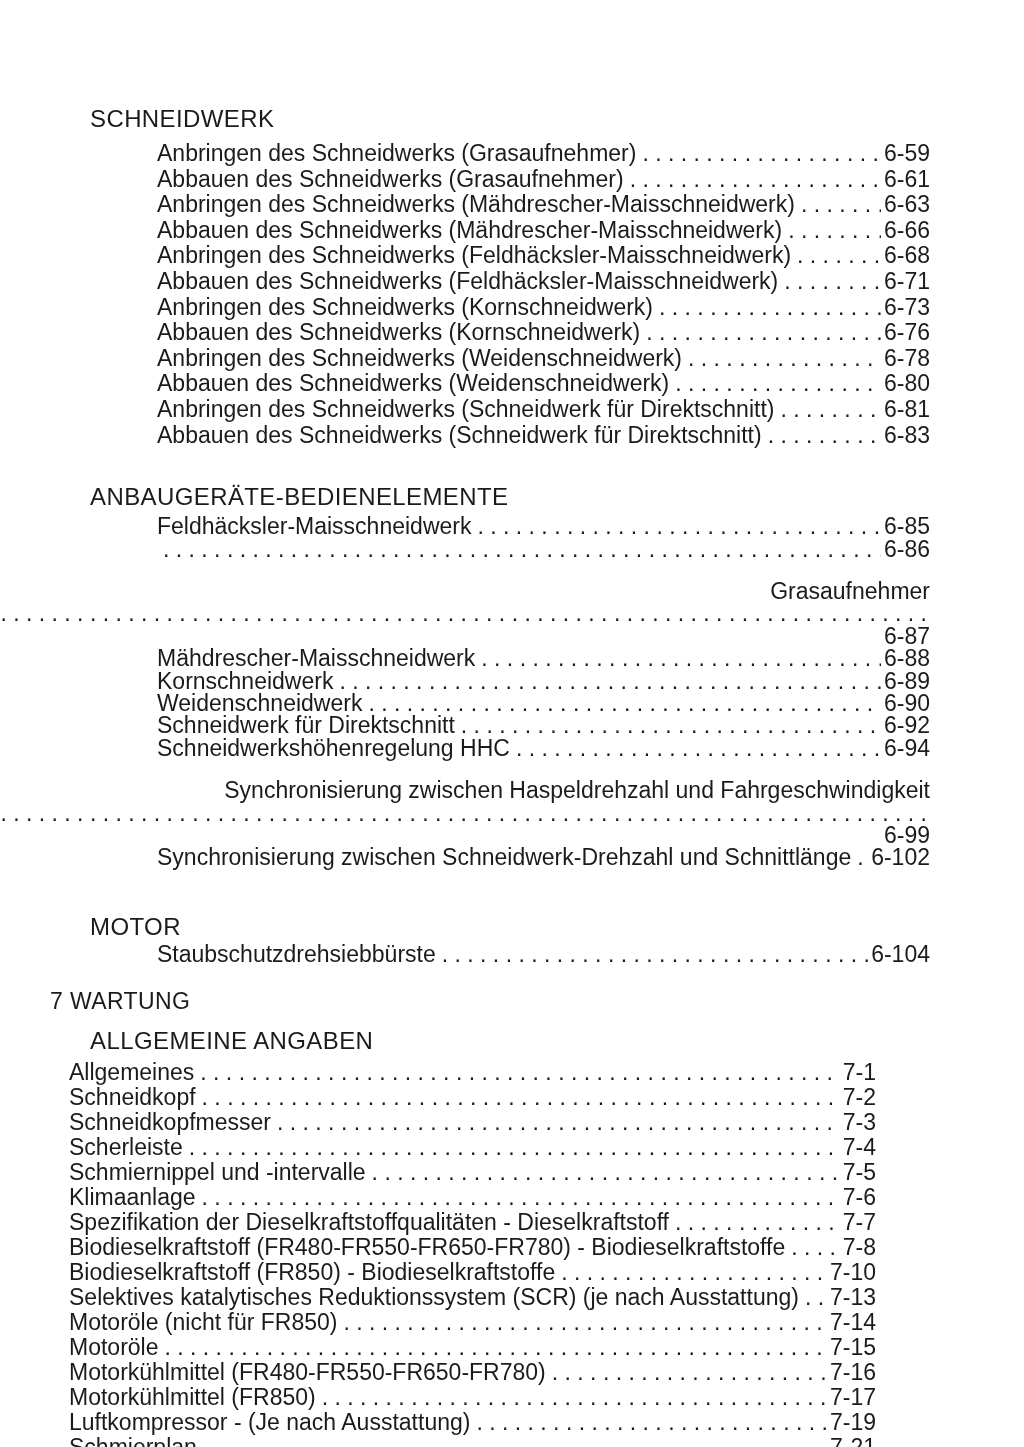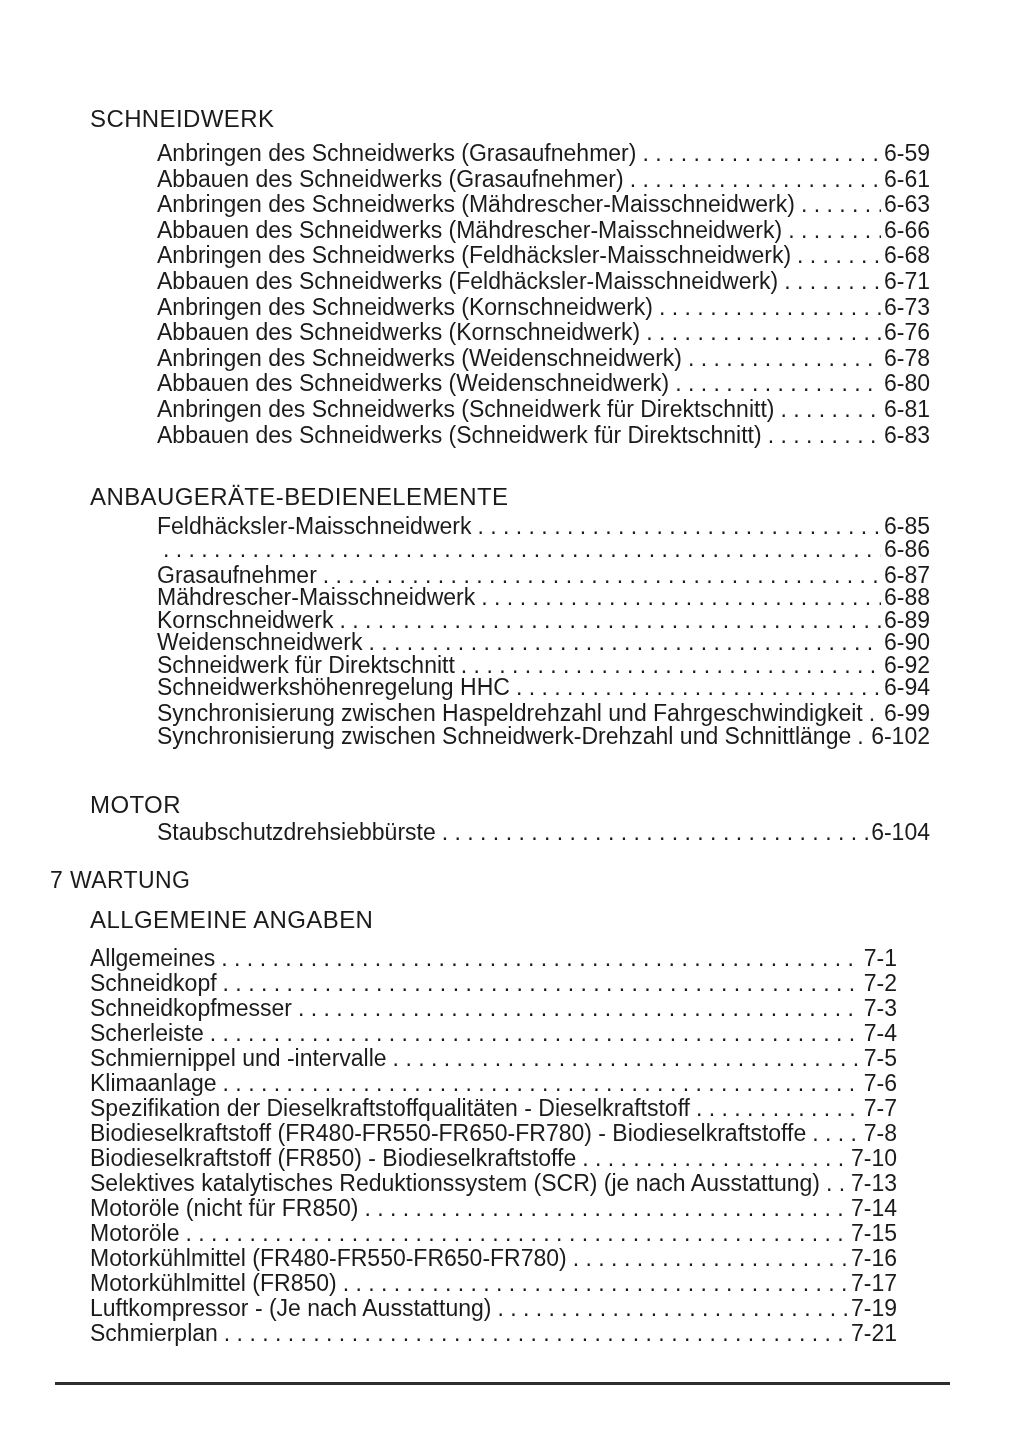--- a/index.html
+++ b/index.html
@@ -37,35 +37,35 @@
   }
 
   
   .sec-0 { margin-top: 103px; }
   .sec-1 { margin-top: 33px; }
   .sec-2 { margin-top: 42px; }
   .sec-3 { margin-top: 19px; }
   .sec-4 { margin-top: 8px; }
   .sec-1 .toc-heading { margin-bottom: 3px; }
   .sec-2 .toc-heading { margin-bottom: 0; }
-  .sec-4 .toc-heading { margin-bottom: 11px; }
+  .sec-4 .toc-heading { margin-bottom: 4px; }
 
   
   .toc-row {
     display: flex;
     align-items: baseline;
     margin-left: 157px;
     width: 773px;
     font-size: 23px;
     line-height: 25.6px;
     white-space: nowrap;
   }
   .sec-1 .toc-row { line-height: 22.4px; align-items: flex-end; }
-  .sec-4 .toc-row { margin-left: 90px; width: 807px; line-height: 25px; }
-  .toc-row.gap-before { margin-top: 4px; }
+  .sec-4 .toc-row { margin-left: 69px; width: 807px; line-height: 25px; }
+  .toc-row.gap-before { margin-top: 20px; flex-direction: column; }
 
   .toc-title { white-space: nowrap; }
   .toc-dots {
     flex: 1 1 auto;
     overflow: hidden;
     white-space: nowrap;
     margin: 0 3px 0 6px;
   }
   .toc-dots::after {
     content: ". . . . . . . . . . . . . . . . . . . . . . . . . . . . . . . . . . . . . . . . . . . . . . . . . . . . . . . . . . . . . . . . . . . . . . . . . . . . . . . . . . . . . . . . . . . . . . . . . . . . . . . . . . . . . . . . . . . .";

